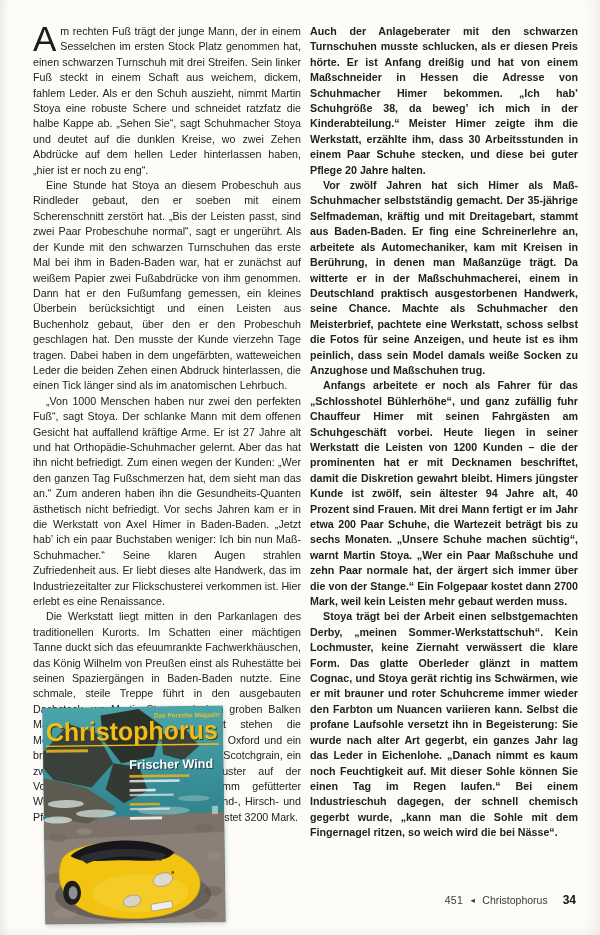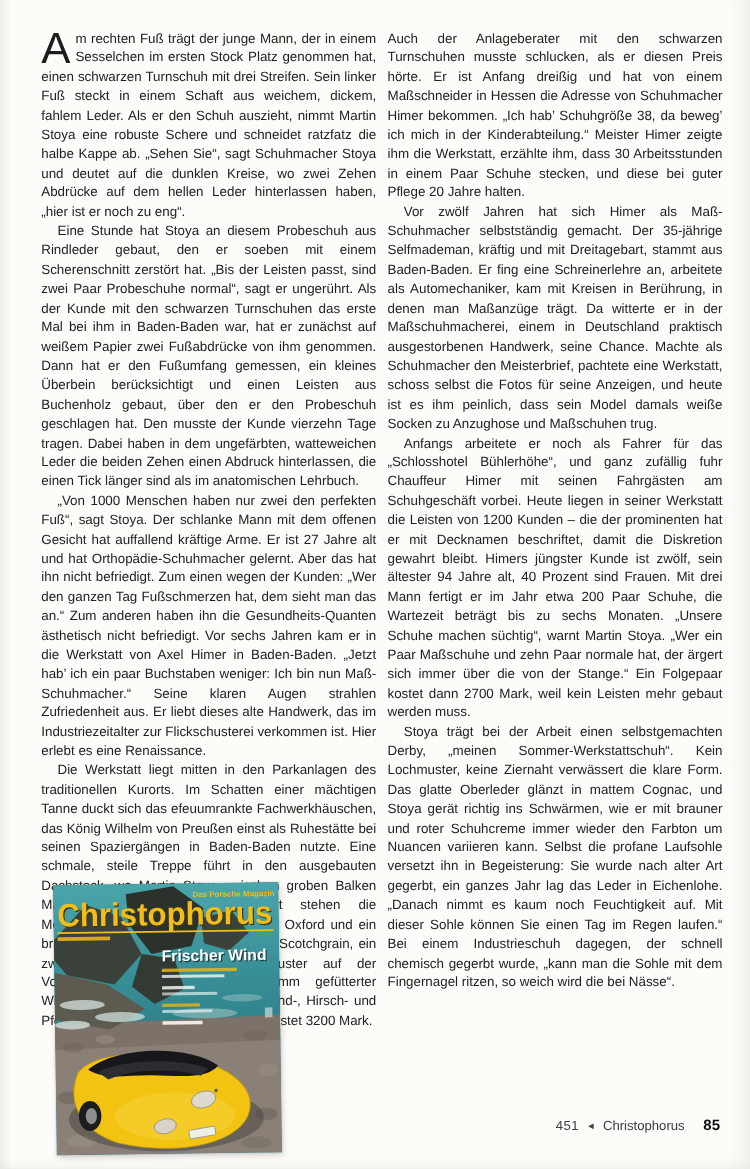--- a/index.html
+++ b/index.html
@@ -15,21 +15,21 @@
   }
   .col{
     position:absolute;top:24px;width:268px;
     font-size:10.7px;line-height:15.4px;color:#222;
     text-align:justify;
     -webkit-hyphens:auto;hyphens:auto;
   }
   .col p{margin:0;}
   .col p.indent{text-indent:13px;}
   .col-left{left:33px;}
-  .col-right{left:310px;}
+  .col-right{left:310px;font-weight:bold;}
   .dropcap{
     float:left;font-size:35px;line-height:27px;
     padding:1px 4px 0 0;color:#1d1d1d;font-weight:400;
   }
   .cover{
     position:absolute;left:44px;top:707px;width:180px;height:216px;
     transform:rotate(-0.8deg);
     box-shadow:1px 2px 5px rgba(0,0,0,0.18), 0 0 0 1px rgba(0,0,0,0.05);
     background:#2e7f88;
   }
@@ -134,16 +134,16 @@
         <ellipse cx="28" cy="185" rx="4.5" ry="6.5" fill="#8f8f8f"></ellipse>
         <circle cx="128" cy="166" r="1.4" fill="#6b5a0a"></circle>
       </g>
     </svg>
   </div>
 
   <div class="footer">
     <span class="issue">451</span>
     <span class="arrow">◄</span>
     <span class="mag">Christophorus</span>
-    <span class="pagenum">85</span>
+    <span class="pagenum">34</span>
   </div>
 
 </div>
 
 </body></html>

